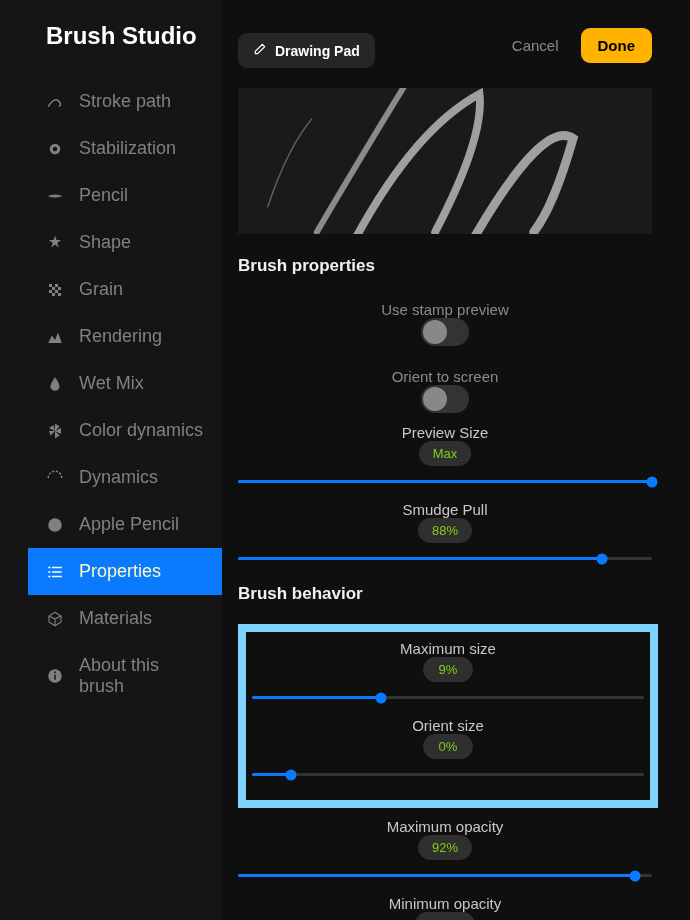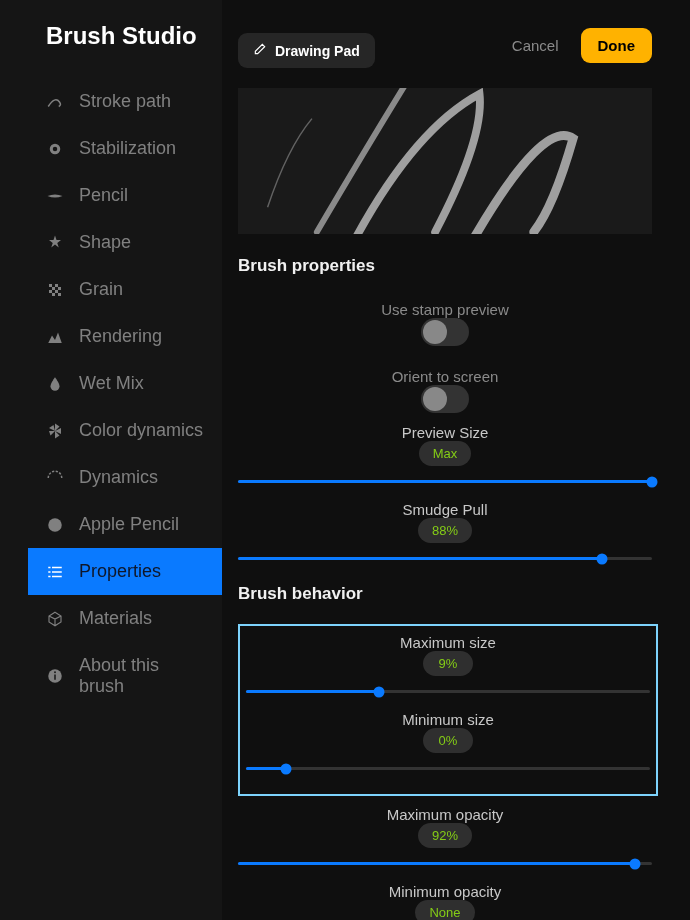--- a/index.html
+++ b/index.html
@@ -28,21 +28,21 @@
       display: flex;
       align-items: center;
       padding: 13px 18px;
       color: #808080;
       font-size: 18px;
       cursor: pointer;
       gap: 15px;
     }
     .sidebar-item.active {
       background: #0a7aff;
-      color: #0f172a;
+      color: #fef9c3;
     }
     .sidebar-icon {
       width: 18px;
       height: 18px;
       display: flex;
       align-items: center;
       justify-content: center;
       flex-shrink: 0;
     }
     .main {
@@ -170,21 +170,21 @@
       position: absolute;
       top: 50%;
       width: 11px;
       height: 11px;
       background: #0a7aff;
       border-radius: 50%;
       transform: translate(-50%, -50%);
     }
     .slider-thumb.right { transform: translate(50%, -50%); }
     .highlight-box {
-      border: 2px solid #7dd3fc;
+      border: 8px solid #7dd3fc;
       margin: 6px 10px 10px 16px;
       padding: 8px 0 6px 0;
     }
     .highlight-box .slider-row { padding-left: 6px; padding-right: 6px; }
   </style>
 </head>
 <body>
 
 <div class="sidebar">
   <div class="app-title">Brush Studio</div>
@@ -373,21 +373,21 @@
         <span class="slider-label">Maximum size</span>
         <span class="pill">9%</span>
       </div>
       <div class="slider-track">
         <div class="slider-fill" style="width:33%"></div>
         <div class="slider-thumb" style="left:33%"></div>
       </div>
     </div>
     <div class="slider-row">
       <div class="slider-header">
-        <span class="slider-label">Minimum size</span>
+        <span class="slider-label">Orient size</span>
         <span class="pill">0%</span>
       </div>
       <div class="slider-track">
         <div class="slider-fill" style="width:10%"></div>
         <div class="slider-thumb" style="left:10%"></div>
       </div>
     </div>
   </div>
 
   <div class="slider-row">

